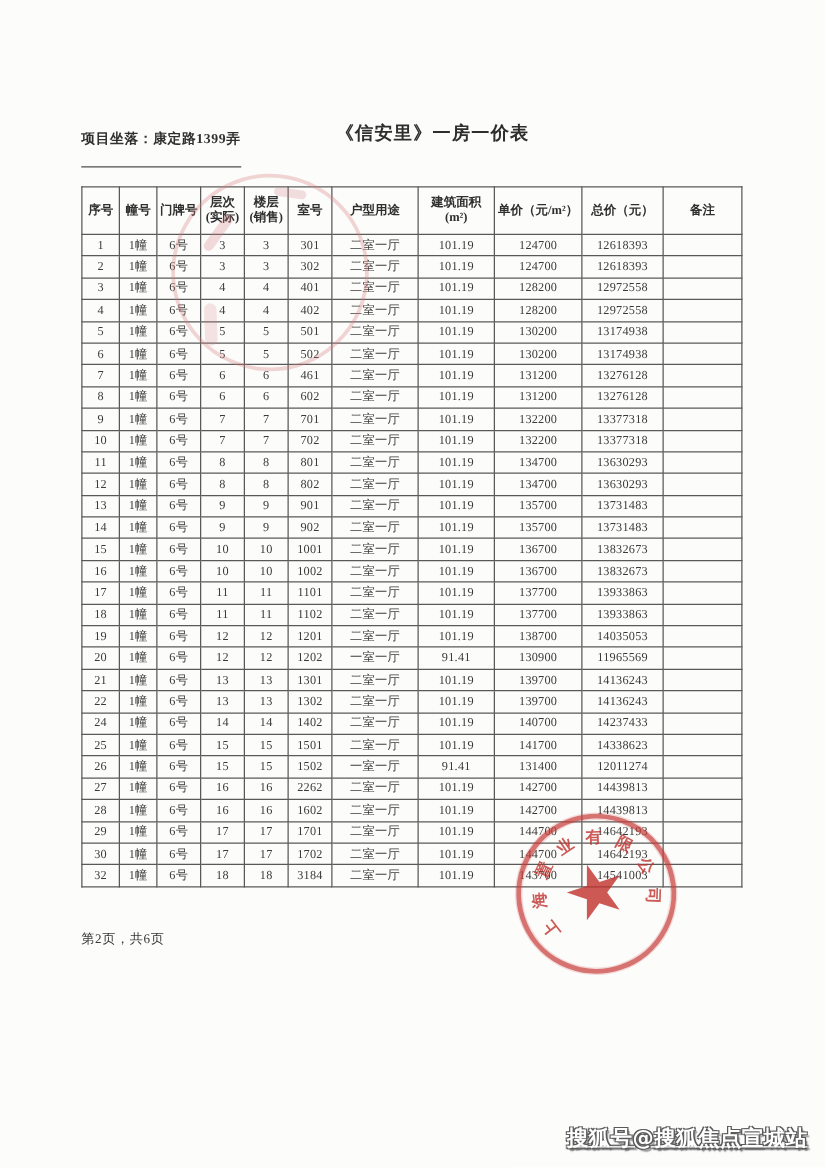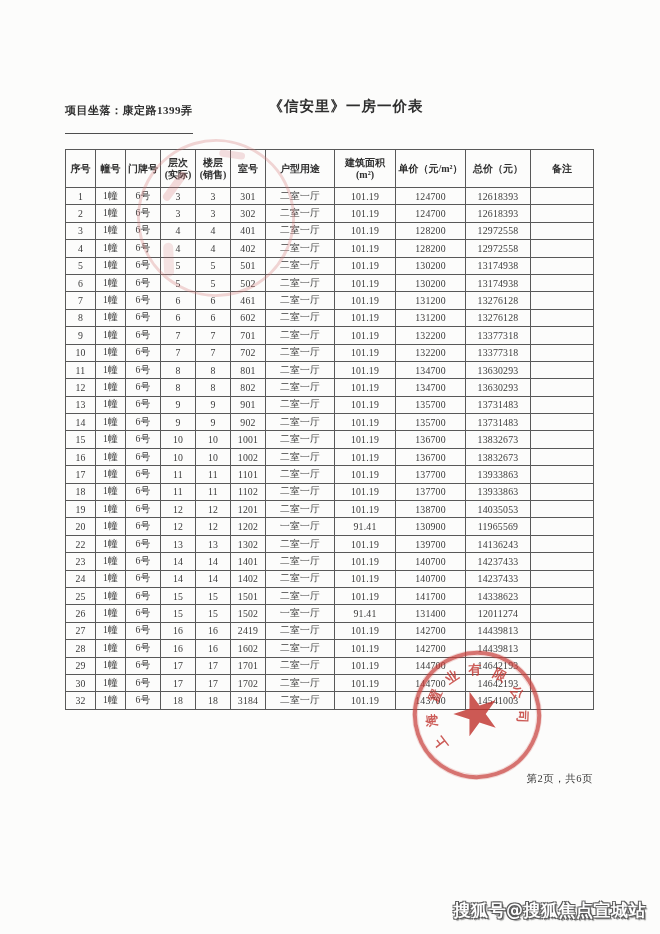--- a/index.html
+++ b/index.html
@@ -22,21 +22,21 @@
   col.c0{width:30px}col.c1{width:30px}col.c2{width:35px}col.c3{width:35px}
   col.c4{width:35px}col.c5{width:35px}col.c6{width:69px}col.c7{width:61px}
   col.c8{width:70px}col.c9{width:65px}col.c10{width:63px}
   .price th,.price td{
     border:1px solid #595959;text-align:center;vertical-align:middle;
     padding:0;overflow:hidden;white-space:nowrap;
   }
   .price th{height:37px;font-size:10px;font-weight:bold;line-height:1.2;color:#2f2f2f;}
   .price td{height:16.4px;font-size:9.8px;color:#3a3a3a;letter-spacing:0.2px;}
   .footer{
-    position:absolute;left:65px;top:772px;width:528px;text-align:right;
+    position:absolute;left:65px;top:744px;width:528px;text-align:left;
     font-size:10.5px;color:#383838;letter-spacing:0.5px;
   }
   
   .faint-seal{
     position:absolute;left:137px;top:139px;width:152px;height:152px;
     border:3px solid rgba(214,126,128,0.32);border-radius:50%;
     transform:rotate(-16deg);pointer-events:none;
   }
   .faint-seal .smudge-a{
     position:absolute;left:28px;top:30px;width:34px;height:8px;
@@ -69,20 +69,21 @@
     position:absolute;font-size:13px;font-weight:bold;color:rgba(193,55,50,0.82);
     font-family:"Liberation Sans","DejaVu Sans",sans-serif;line-height:1;
   }
   
   .watermark{
     position:absolute;top:899px;right:14px;
     font-family:"DejaVu Sans","Liberation Sans",sans-serif;
     font-size:17px;font-weight:bold;color:#ffffff;letter-spacing:0.5px;
     text-shadow:-1px -1px 0 #5a5a5a,1px -1px 0 #5a5a5a,-1px 1px 0 #5a5a5a,
                 1px 1px 0 #5a5a5a,2px 2px 1px rgba(60,60,60,0.55);
+    text-decoration:underline;
   }
 </style>
 </head>
 <body>
 
 <div class="page">
 
   <h1 class="title">《信安里》一房一价表</h1>
 
   <div class="location">项目坐落：康定路1399弄</div>
@@ -371,43 +372,43 @@
           <td>12</td>
           <td>12</td>
           <td>1202</td>
           <td>一室一厅</td>
           <td>91.41</td>
           <td>130900</td>
           <td>11965569</td>
           <td></td>
         </tr>
         <tr>
+          <td>21</td>
+          <td>1幢</td>
+          <td>6号</td>
+          <td>13</td>
+          <td>13</td>
+          <td>1301</td>
+          <td>二室一厅</td>
+          <td>101.19</td>
+          <td>139700</td>
+          <td>14136243</td>
+          <td></td>
+        </tr>
+        <tr>
           <td>22</td>
           <td>1幢</td>
           <td>6号</td>
           <td>13</td>
           <td>13</td>
           <td>1302</td>
           <td>二室一厅</td>
           <td>101.19</td>
           <td>139700</td>
           <td>14136243</td>
-          <td></td>
-        </tr>
-        <tr>
-          <td>23</td>
-          <td>1幢</td>
-          <td>6号</td>
-          <td>14</td>
-          <td>14</td>
-          <td>1401</td>
-          <td>二室一厅</td>
-          <td>101.19</td>
-          <td>140700</td>
-          <td>14237433</td>
           <td></td>
         </tr>
         <tr>
           <td>24</td>
           <td>1幢</td>
           <td>6号</td>
           <td>14</td>
           <td>14</td>
           <td>1402</td>
           <td>二室一厅</td>
@@ -441,21 +442,21 @@
           <td>131400</td>
           <td>12011274</td>
           <td></td>
         </tr>
         <tr>
           <td>27</td>
           <td>1幢</td>
           <td>6号</td>
           <td>16</td>
           <td>16</td>
-          <td>2419</td>
+          <td>2262</td>
           <td>二室一厅</td>
           <td>101.19</td>
           <td>142700</td>
           <td>14439813</td>
           <td></td>
         </tr>
         <tr>
           <td>28</td>
           <td>1幢</td>
           <td>6号</td>

